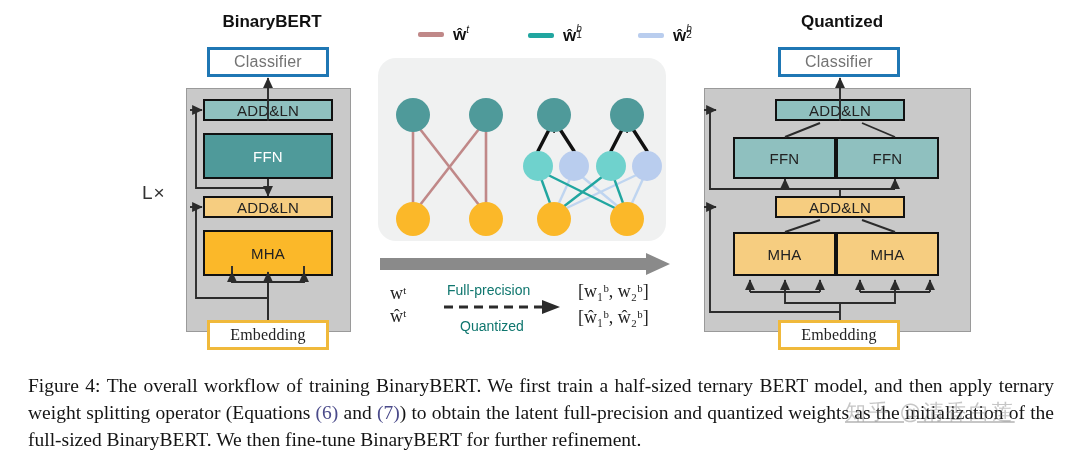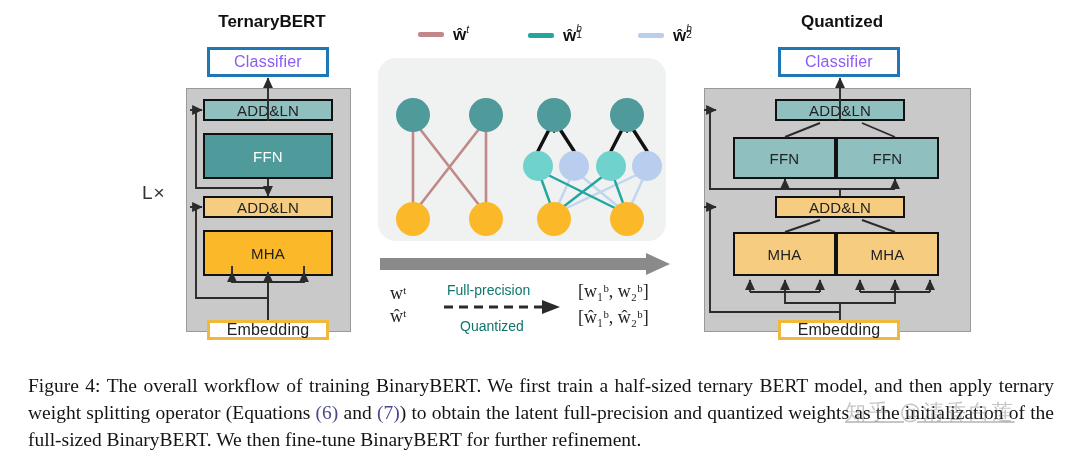--- a/index.html
+++ b/index.html
@@ -7,27 +7,27 @@
        font-family:"Liberation Sans", sans-serif;color:#1a1a1a;}
   .fig{position:absolute;left:0;top:0;width:1080px;height:366px;}
   .abs{position:absolute;}
 
   
   .model-title{font-weight:bold;font-size:17px;color:#111;text-align:center;}
 
   
   .box{box-sizing:border-box;display:flex;align-items:center;justify-content:center;
        font-size:15px;color:#222;letter-spacing:.2px;}
-  .classifier{background:#ffffff;border:3px solid #1f77b4;height:30px;font-size:16px;color:#8b5cf6;}
+  .classifier{background:#ffffff;border:3px solid #1f77b4;height:30px;font-size:16px;color:#737373;}
   .grayframe{background:#c9c9c9;border:1px solid #9a9a9a;}
   .teal-deep{background:#4f9a9a;border:2px solid #111;}
   .teal-soft{background:#8fc0bf;border:2px solid #111;}
   .amber-deep{background:#fbb829;border:2px solid #111;}
   .amber-soft{background:#f6cd80;border:2px solid #111;}
-  .embedding{background:#ffffff;border:3px solid #f0b93b;height:20px;font-size:16px;}
+  .embedding{background:#ffffff;border:3px solid #f0b93b;height:30px;font-size:16px;font-family:Liberation Serif, serif;}
   .lx{font-size:19px;color:#333;letter-spacing:1px;}
 
   
   .tws-panel{background:#f0f1f1;border-radius:18px;}
   .tws-title{font-weight:bold;font-size:16px;color:#111;text-align:center;}
 
   
   .legend-row{display:flex;align-items:center;gap:9px;}
   .swatch{width:26px;height:5px;border-radius:2px;display:block;}
   .leg-lbl{font-family:Liberation Sans, sans-serif;font-size:17px;color:#111;white-space:nowrap;}
@@ -48,21 +48,21 @@
   .caption .ref{color:#4a4a8a;}
   .watermark{position:absolute;left:845px;top:398px;width:215px;height:44px;
              color:rgba(120,120,120,.42);font-size:21px;letter-spacing:2px;
              font-family:"DejaVu Sans",sans-serif;pointer-events:none;text-decoration:underline;}
 </style>
 </head>
 <body>
 
 <div class="fig">
 
-  <div class="abs model-title" style="left:192px;top:12px;width:160px;">TernaryBERT</div>
+  <div class="abs model-title" style="left:192px;top:12px;width:160px;">BinaryBERT</div>
 
   <div class="abs box classifier" style="left:207px;top:47px;width:122px;">Classifier</div>
 
   <div class="abs lx" style="left:142px;top:182px;">L×</div>
 
   <div class="abs grayframe" style="left:186px;top:88px;width:163px;height:242px;"></div>
 
   <div class="abs box teal-soft" style="left:203px;top:99px;width:130px;height:22px;">ADD&amp;LN</div>
 
   <div class="abs box teal-deep" style="left:203px;top:133px;width:130px;height:46px;color:#fff;">FFN</div>

